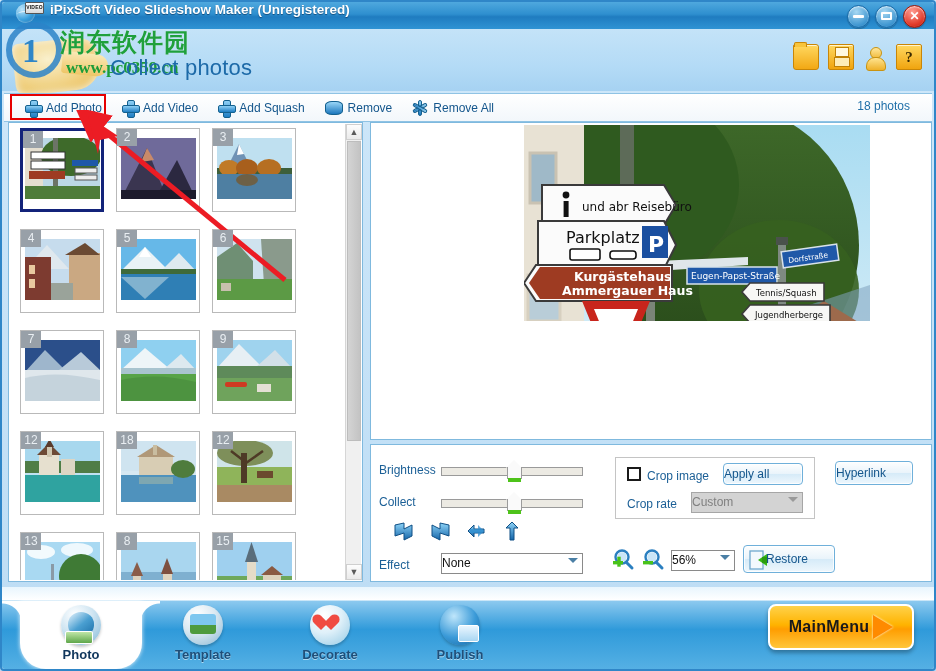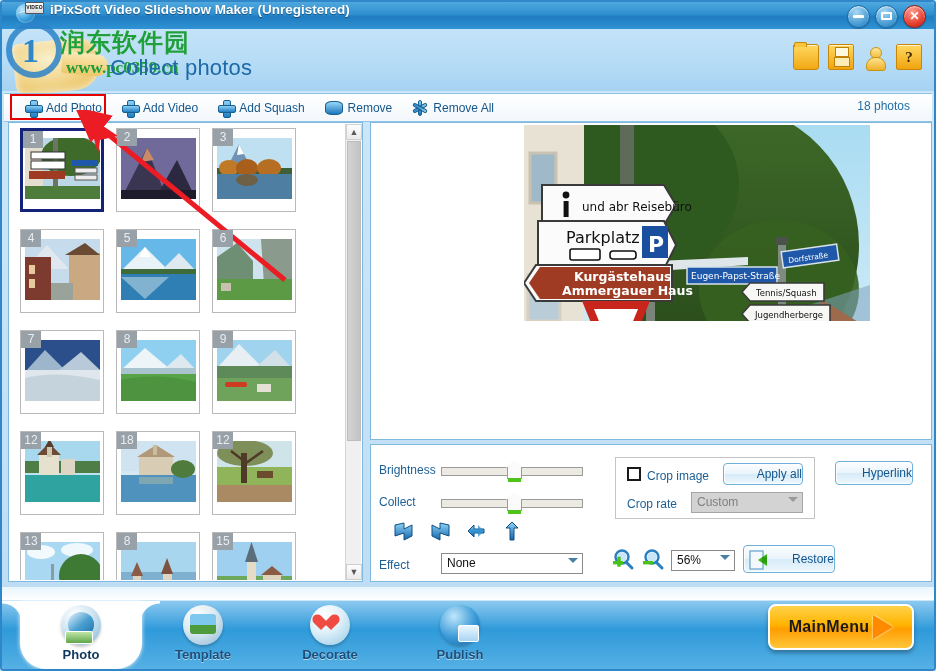--- a/index.html
+++ b/index.html
@@ -153,32 +153,32 @@
   .thumbx .tip{position:absolute;left:0;top:0;width:0;height:0;border-left:8.5px solid transparent;
     border-right:8.5px solid transparent;border-bottom:8px solid #fafafa;}
   .thumbx .bdy{position:absolute;left:1px;top:7px;width:15px;height:12px;background:#fafafa;
     border:1px solid #9c9c9c;border-top:none;box-sizing:border-box;}
   .thumbx .grn{position:absolute;left:2px;bottom:1px;width:13px;height:4px;background:#4ec31a;}
 
   .rot{position:absolute;width:22px;height:22px;}
   .rot svg{display:block;}
 
   .ddl{position:absolute;height:21px;background:#fff;border:1px solid #8a8a8a;box-sizing:border-box;
-    font-size:12px;color:#111;line-height:19px;padding-left:5px;}
+    font-size:12px;color:#111;line-height:19px;}
   .ddl .carat{position:absolute;right:4px;top:4px;width:0;height:0;
     border-left:5px solid transparent;border-right:5px solid transparent;border-top:5px solid #4a7fa5;}
   .ddl.disabled{background:#d3d3d3;color:#808080;border-color:#a6a6a6;}
   .ddl.disabled .carat{border-top-color:#9a9a9a;}
 
   .group{position:absolute;border:1px solid #c4c4c4;box-sizing:border-box;}
   .chk{position:absolute;width:14px;height:14px;background:#fff;border:2px solid #1a1a1a;box-sizing:border-box;}
 
   .btn{position:absolute;background:linear-gradient(#fdfefe 0%,#eaf4fb 48%,#d6ebf8 52%,#eef7fd 100%);
     border:1px solid #6fb0da;border-radius:4px;box-sizing:border-box;color:#14568c;font-size:12px;
-    text-align:right;box-shadow:0 0 0 1px rgba(255,255,255,.8) inset;}
+    text-align:left;box-shadow:0 0 0 1px rgba(255,255,255,.8) inset;}
   .btn span{display:block;}
 
   .zoomic{position:absolute;width:24px;height:24px;}
 
   
   .bottom{position:absolute;left:2px;bottom:2px;width:932px;height:82px;
     background:linear-gradient(#e8f5fd 0%,#ffffff 16%,#8cc9ef 17%,#2f9ada 52%,#55b0e4 100%);
     border-radius:0 0 3px 3px;overflow:hidden;}
   .tabwhite{position:absolute;left:18px;top:14px;width:122px;height:68px;background:#fff;
     border-radius:0 0 26px 26px;box-shadow:0 0 4px rgba(255,255,255,.9);}

